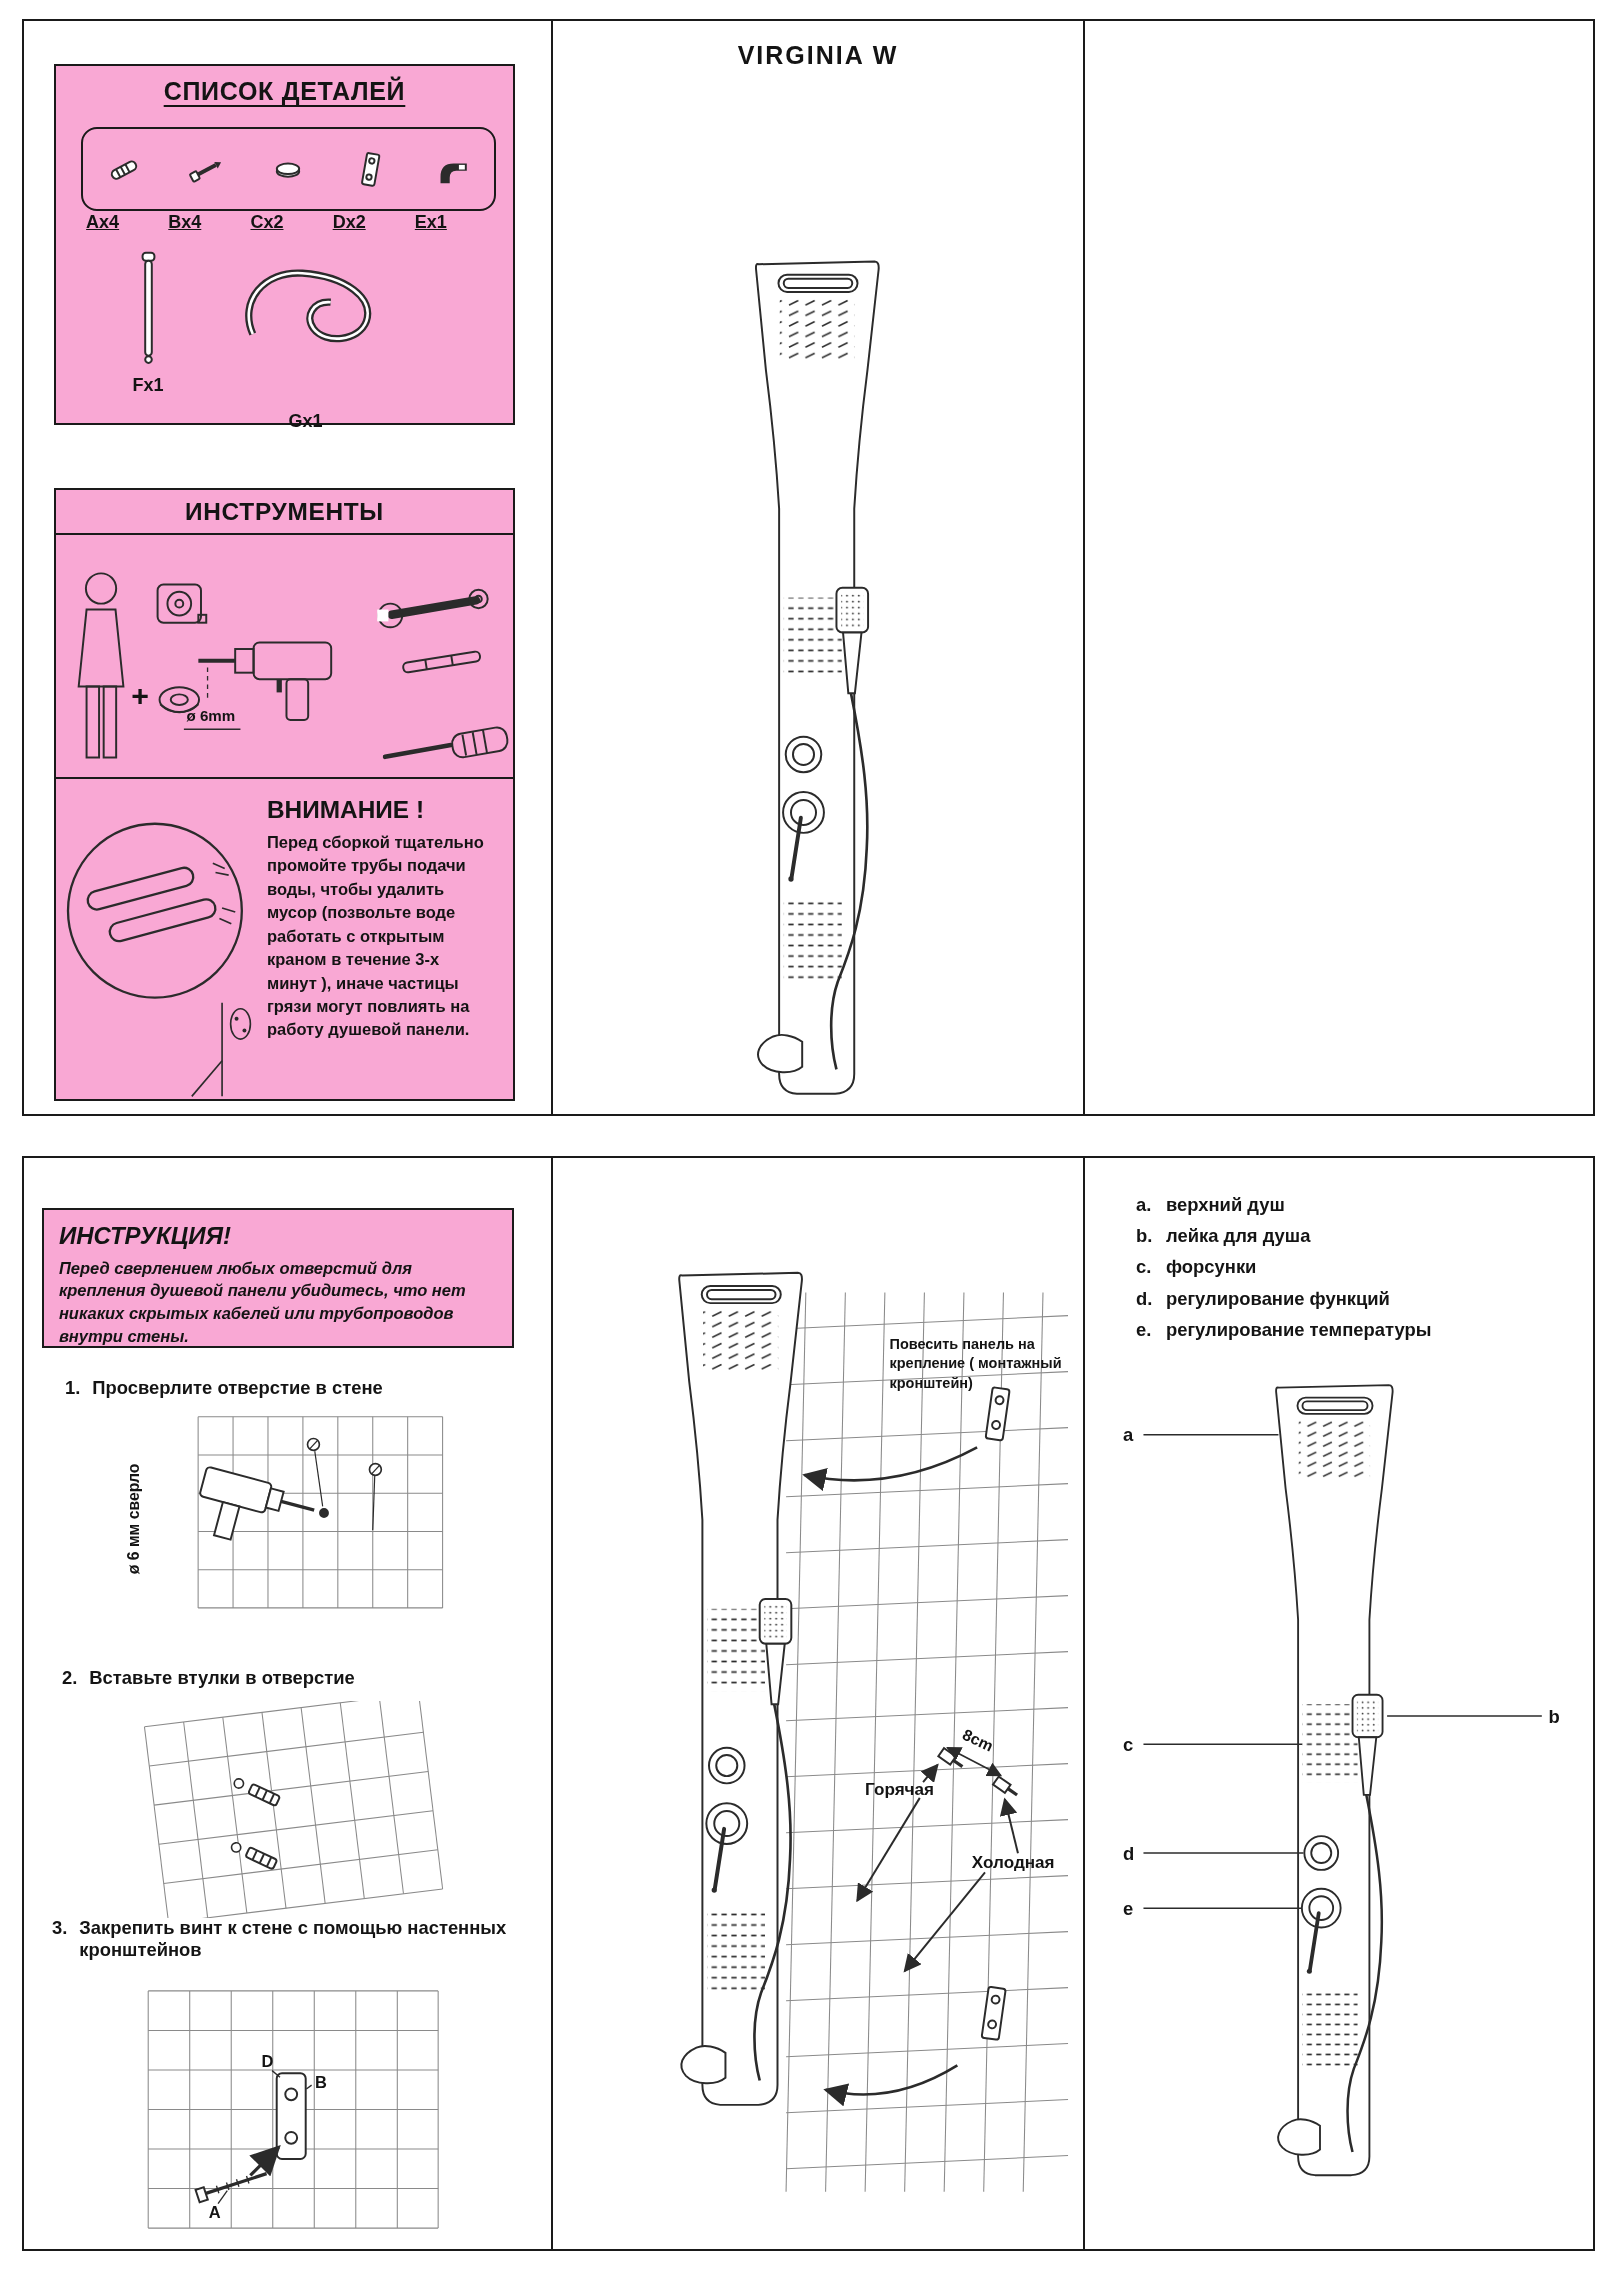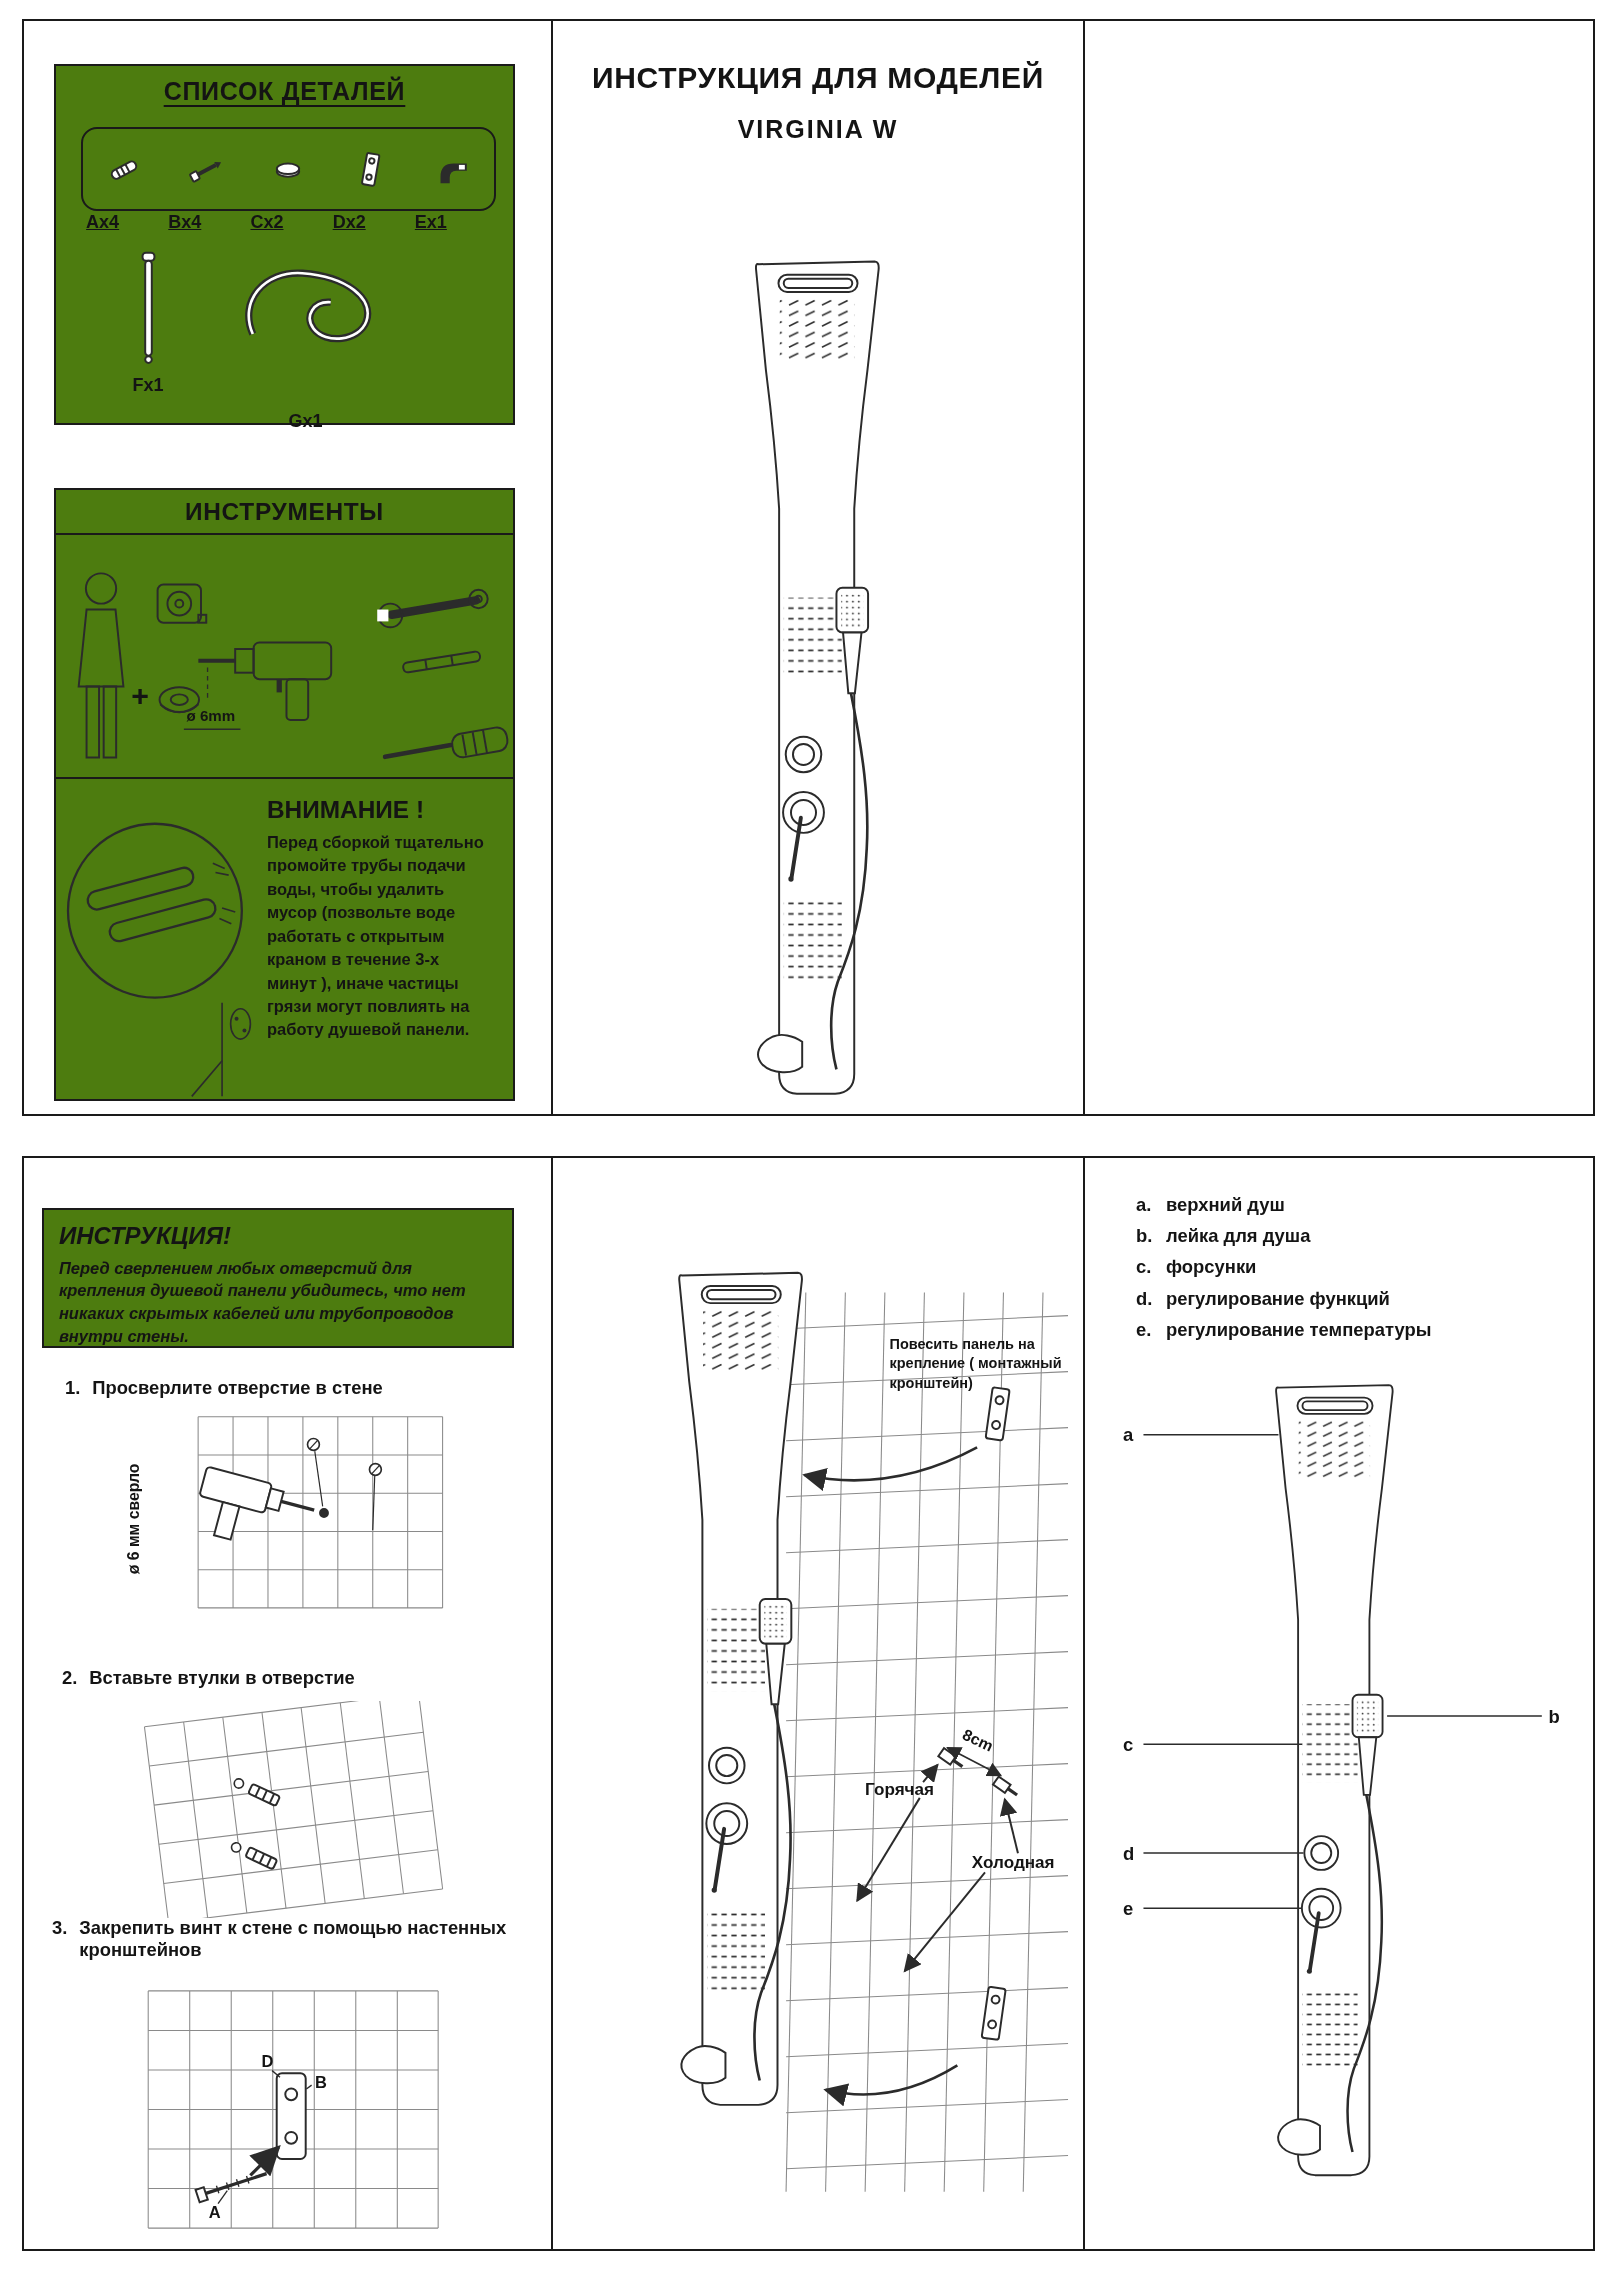--- a/index.html
+++ b/index.html
@@ -7,21 +7,21 @@
     position:relative;width:1617px;height:2273px;background:#ffffff;
     font-family:"Liberation Sans",sans-serif;color:#141414;overflow:hidden;
   }
   .grid{position:absolute;left:22px;width:1573px;border:2px solid #1a1a1a;display:flex;box-sizing:border-box;background:#fff;}
   .grid-top{top:19px;height:1097px;}
   .grid-bottom{top:1156px;height:1095px;}
   .cell{position:relative;box-sizing:border-box;height:100%;}
   .cell-l{width:529px;border-right:2px solid #1a1a1a;}
   .cell-m{width:532px;border-right:2px solid #1a1a1a;}
   .cell-r{flex:1;}
-  .box{position:absolute;border:2px solid #1a1a1a;box-sizing:border-box;background:#4d7c0f;}
+  .box{position:absolute;border:2px solid #1a1a1a;box-sizing:border-box;background:#f9a8d4;}
   .parts-title{ text-align:center;margin-top:10.5px;font-size:25px;font-weight:bold;letter-spacing:0.7px;
     text-decoration:underline;text-underline-offset:4.6px;}
   .parts-tray{position:absolute;left:25px;top:61px;width:411px;height:80px;border:2px solid #1a1a1a;
     border-radius:16px;display:flex;align-items:center;justify-content:space-around;}
   .parts-labels{position:absolute;left:25px;top:146px;width:411px;display:flex;justify-content:space-around;}
   .parts-labels span, .fg-label{font-size:18px;font-weight:bold;}
   .part-slot{width:72px;display:flex;justify-content:center;}
   .parts-labels span{width:72px;text-decoration:underline;}
   .fg-area{position:absolute;left:25px;top:177px;width:411px;height:165px;}
   .tools-title{height:43px;border-bottom:2px solid #1a1a1a;display:flex;align-items:center;justify-content:center;
@@ -224,21 +224,20 @@
           </g>
         </svg>
         <div class="attn-text">
           <div class="attn-title">ВНИМАНИЕ !</div>
           <div class="attn-body">Перед сборкой тщательно промойте трубы подачи воды, чтобы удалить мусор (позвольте воде работать с открытым краном в течение 3-х минут ), иначе частицы грязи могут повлиять на работу душевой панели.</div>
         </div>
       </div>
     </div>
 
     <div class="cell cell-m">
-      <div class="model-title1">ИНСТРУКЦИЯ  ДЛЯ МОДЕЛЕЙ</div>
       <div class="model-title2">VIRGINIA W</div>
       <div class="panel-wrap">
         <svg class="draw" width="161" height="850" viewBox="0 0 244 1290">
           <use href="#panelFront"></use>
         </svg>
       </div>
     </div>
 
     <div class="cell cell-r"></div>
   </div>

